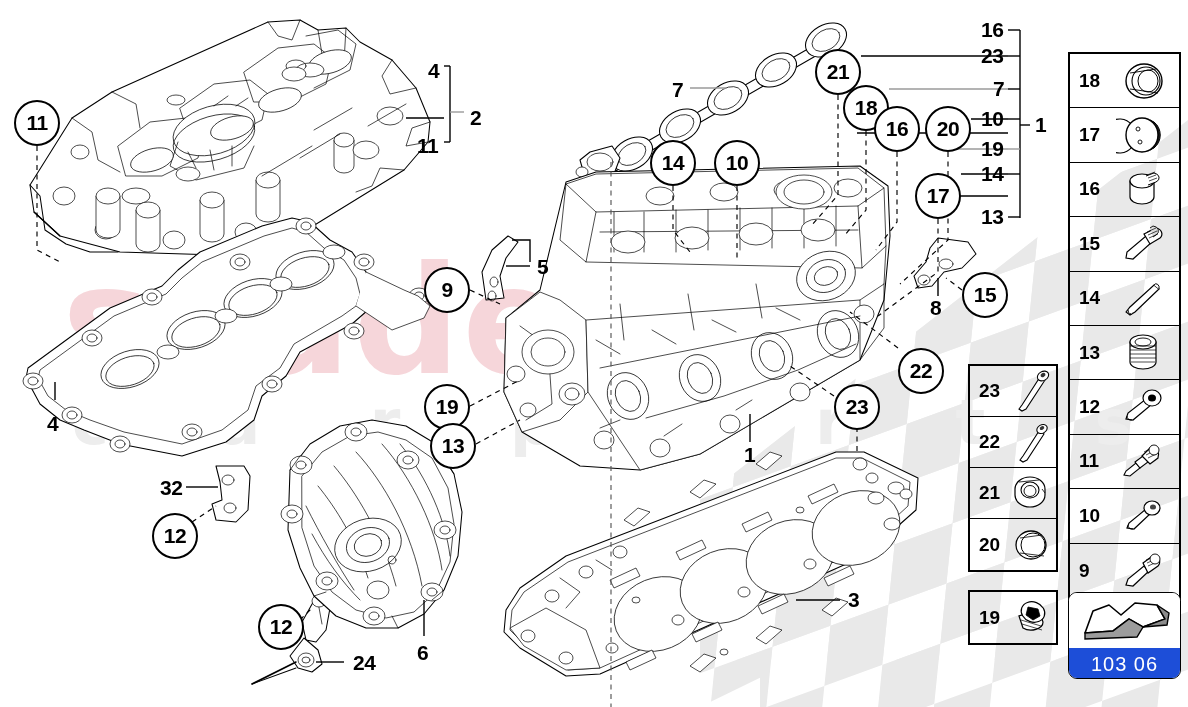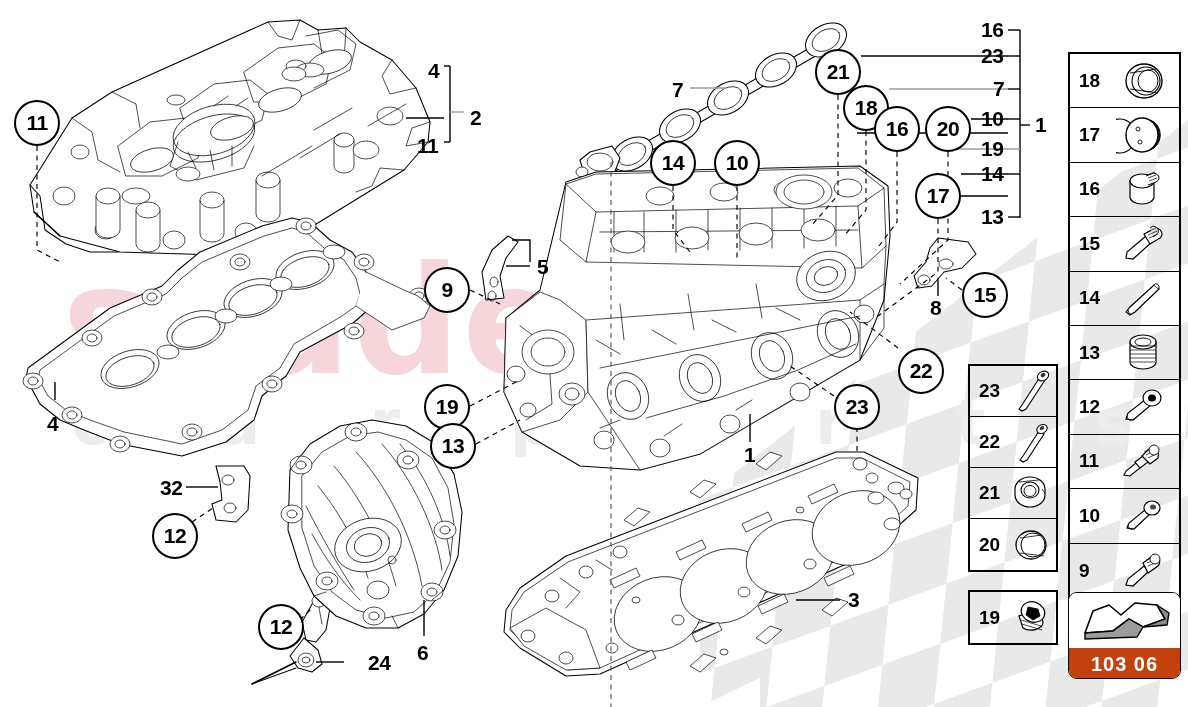--- a/index.html
+++ b/index.html
@@ -141,24 +141,24 @@
     width: 113px; height: 87px;
     z-index: 6;
     border-radius: 9px;
     overflow: hidden;
     background: #fff;
     border: 1.5px solid #000;
   }
   #refbadge .pic { height: 55px; background: #fff; position: relative; }
   #refbadge .lbl {
     height: 32px;
-    background: #c2410c;
+    background: #1d4ed8;
     color: #fff;
     font-size: 20px;
-    font-weight: bold;
+    font-weight: normal;
     display: flex;
     align-items: center;
     justify-content: center;
     letter-spacing: 1px;
     font-family: "Liberation Sans", sans-serif;
   }
 </style>
 </head>
 <body>
 
@@ -620,21 +620,21 @@
     <div class="bubble" style="left:898px; top:348px;">22</div>
     <div class="bubble" style="left:834px; top:384px;">23</div>
 
     <div class="plainnum" style="left:428px;  top:59px;">4</div>
     <div class="plainnum" style="left:470px;  top:106px;">2</div>
     <div class="plainnum" style="left:417px;  top:134px;">11</div>
     <div class="plainnum" style="left:47px;   top:412px;">4</div>
     <div class="plainnum" style="left:537px;  top:255px;">5</div>
     <div class="plainnum" style="left:672px;  top:78px;">7</div>
     <div class="plainnum" style="left:160px;  top:476px;">32</div>
-    <div class="plainnum" style="left:368px;  top:651px;">24</div>
+    <div class="plainnum" style="left:353px;  top:651px;">24</div>
     <div class="plainnum" style="left:417px;  top:641px;">6</div>
     <div class="plainnum" style="left:930px;  top:296px;">8</div>
     <div class="plainnum" style="left:744px;  top:443px;">1</div>
     <div class="plainnum" style="left:848px;  top:588px;">3</div>
 
     <div class="plainnum" style="left:981px;  top:18px;">16</div>
     <div class="plainnum" style="left:981px;  top:44px;">23</div>
     <div class="plainnum" style="left:993px;  top:77px;">7</div>
     <div class="plainnum" style="left:981px;  top:107px;">10</div>
     <div class="plainnum" style="left:1035px; top:113px;">1</div>

